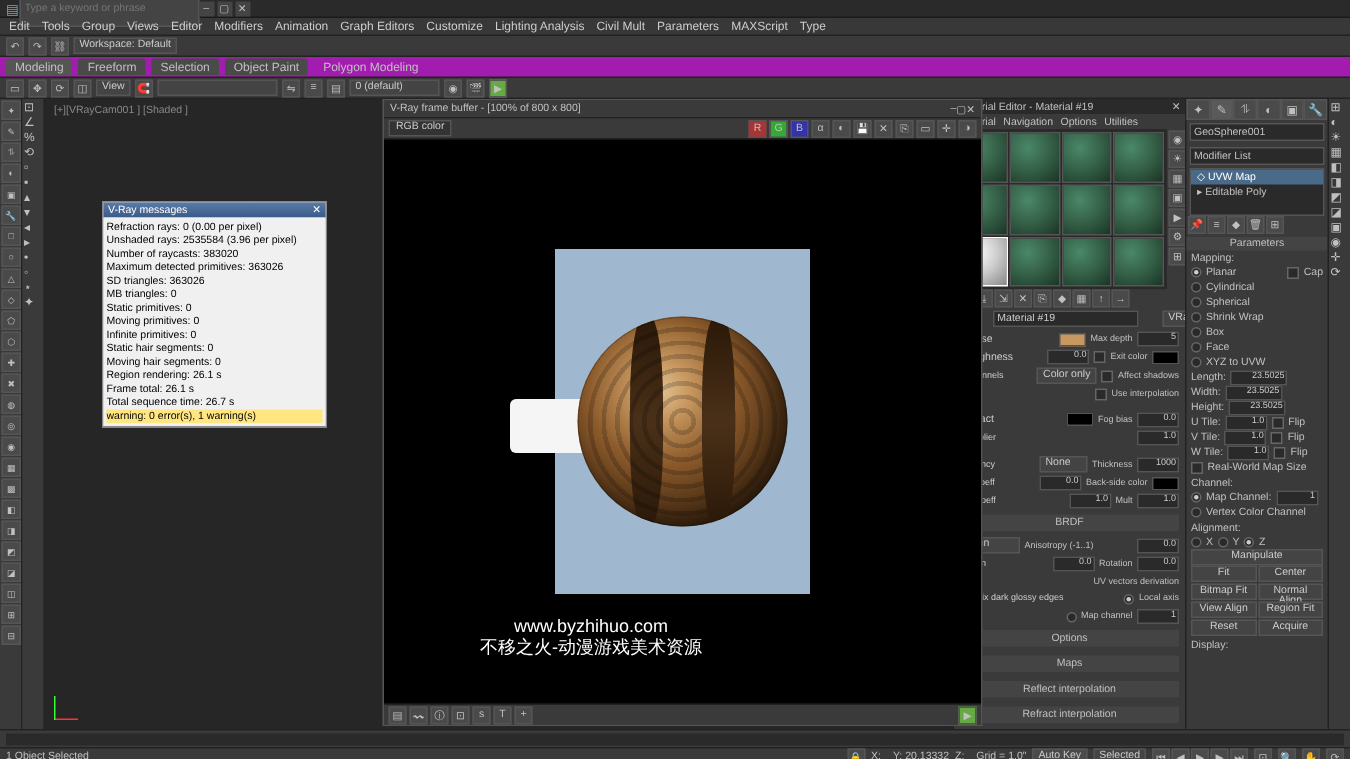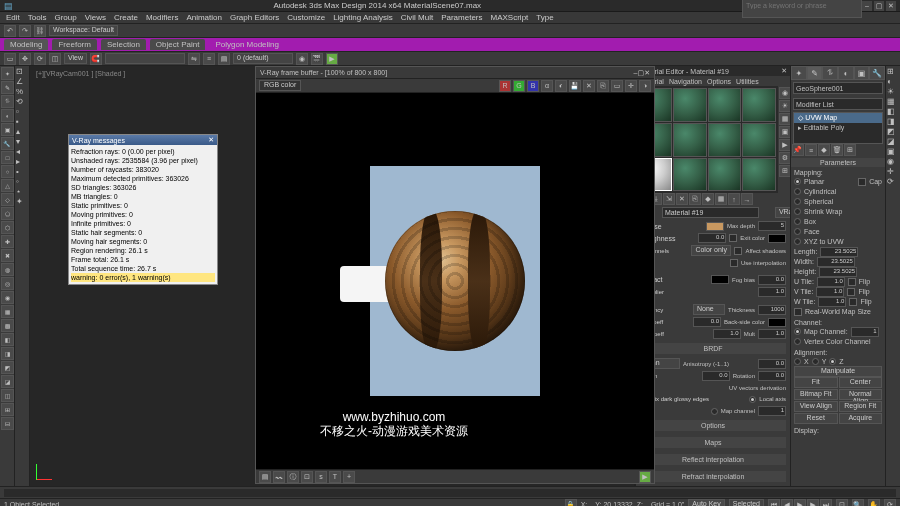--- a/index.html
+++ b/index.html
@@ -81,35 +81,34 @@
 .timeline .slider { flex: 1; height: 8px; background: #2a2a2a; margin: 0 4px; position: relative; }
 .playback { display: flex; gap: 1px; }
 .watermark { position: absolute; left: 320px; top: 410px; font-size: 12px; color: #fff; text-shadow: 0 0 3px #000, 0 0 3px #000; pointer-events: none; text-align: center; line-height: 14px; }
 .status-row2 { height: 12px; background: #3a3a3a; display: flex; align-items: center; font-size: 7px; padding: 0 4px; gap: 4px; border-top: 1px solid #222; }
 </style>
 </head>
 <body>
 
 <div class="titlebar">
   <span style="color:#6ac;font-size:9px;">▤</span>
-  <span class="title">Autodesk 3ds Max Design 2014 x64   MaterialScene07.max</span>
   <input class="search" placeholder="Type a keyword or phrase" style="">
   <div class="wctl">
     <span>–</span>
     <span>▢</span>
     <span>✕</span>
   </div>
 </div>
 
 <div class="menubar">
   <span>Edit</span>
   <span>Tools</span>
   <span>Group</span>
   <span>Views</span>
-  <span>Create</span>
+  <span>Editor</span>
   <span>Modifiers</span>
   <span>Animation</span>
   <span>Graph Editors</span>
   <span>Customize</span>
   <span>Lighting Analysis</span>
   <span>Civil Mult</span>
   <span>Parameters</span>
   <span>MAXScript</span>
   <span>Type</span>
 </div>

